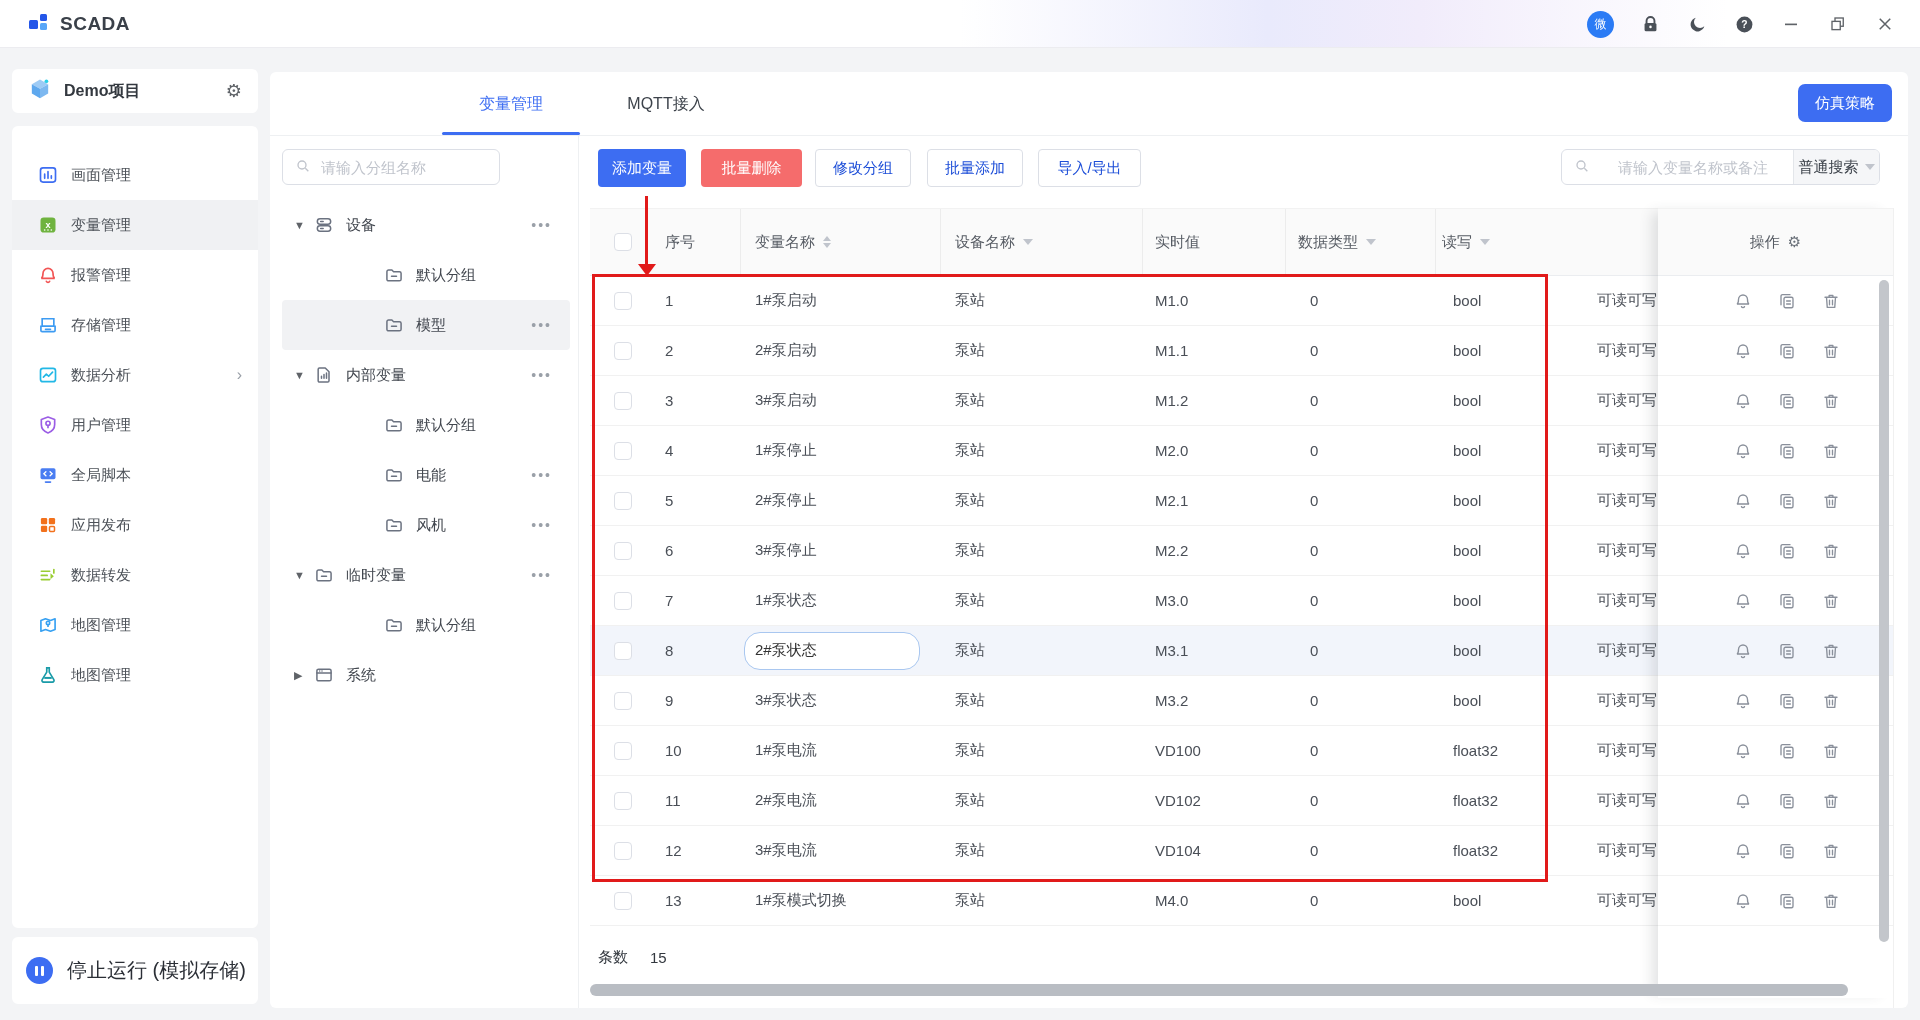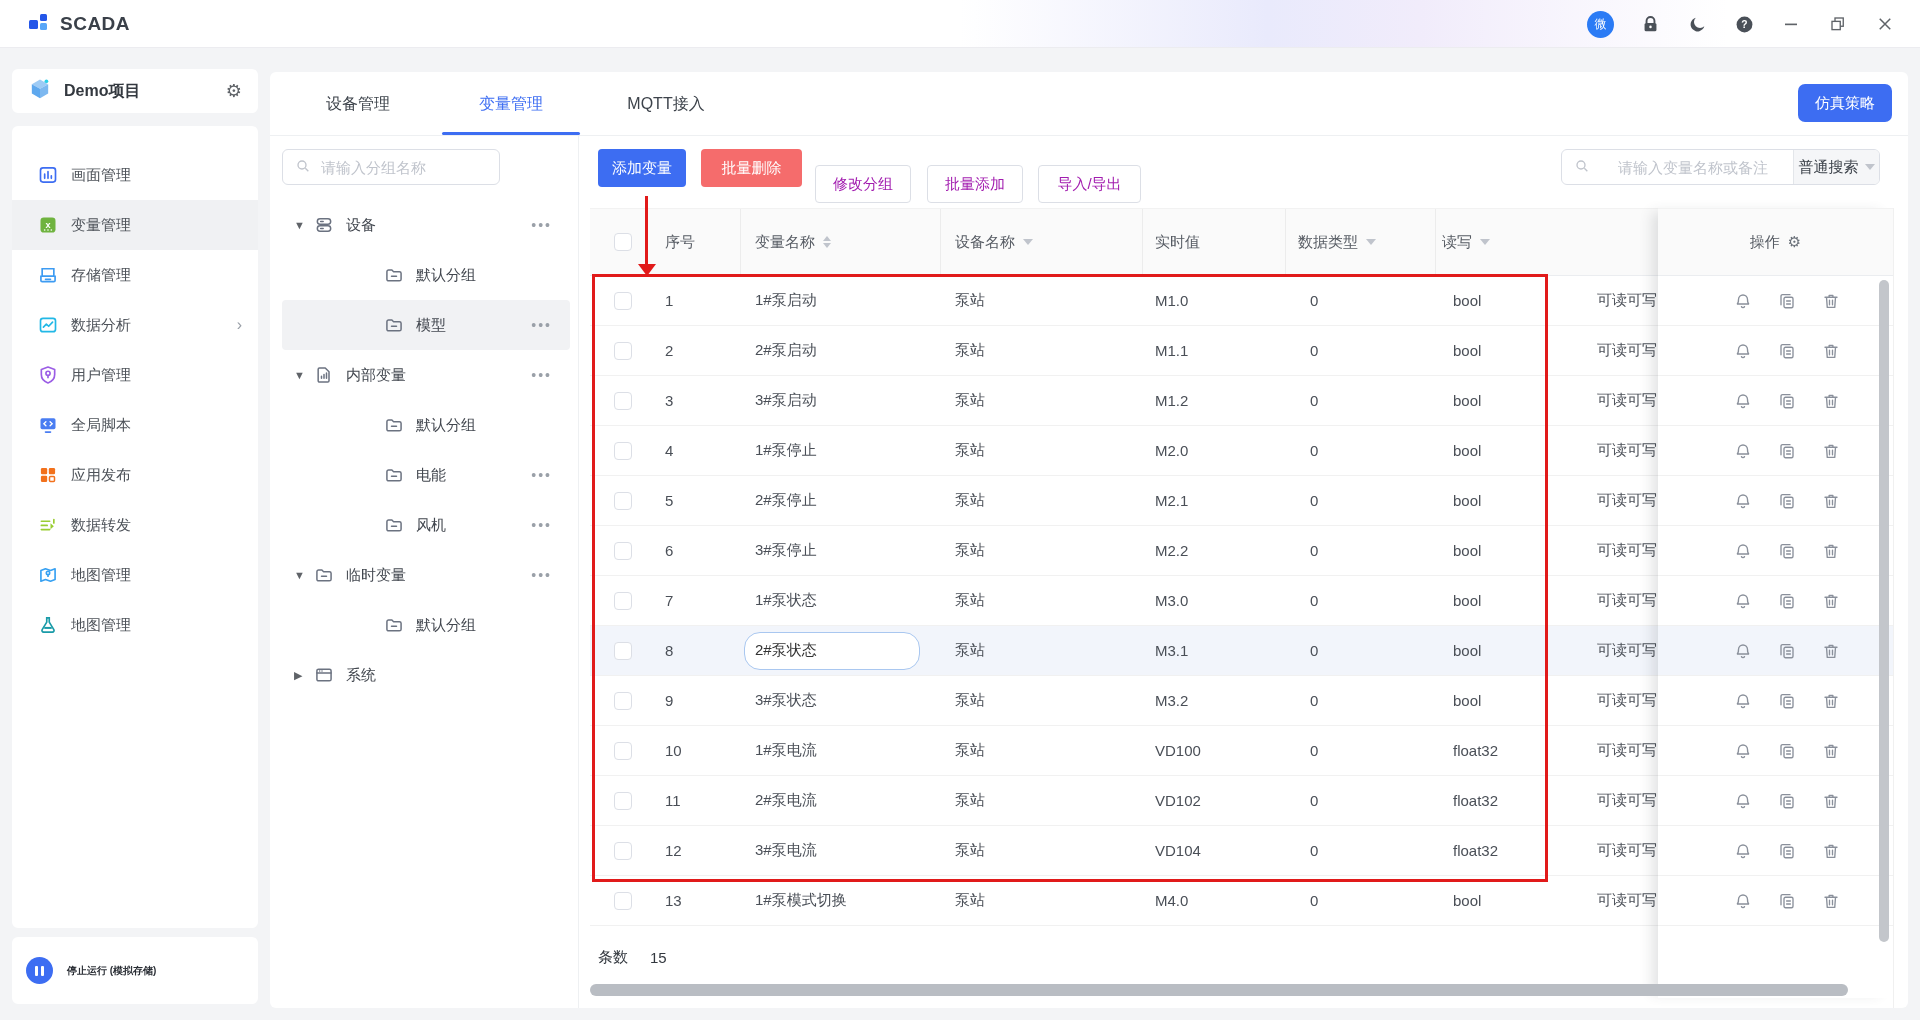--- a/index.html
+++ b/index.html
@@ -30,21 +30,21 @@
 
   #menu-card { left:12px; top:126px; width:246px; height:802px; padding-top:24px; }
   .side-item { height:50px; display:flex; align-items:center; padding-left:26px; gap:13px; color:#4d5259; cursor:pointer; }
   .side-item.active { background:#f0f1f3; }
   .side-item .s-ico { width:20px; height:20px; display:flex; align-items:center; justify-content:center; }
   .side-item .chev { margin-left:auto; margin-right:16px; color:#9aa0a8; font-size:16px; }
 
   #status-card { left:12px; top:937px; width:246px; height:67px; display:flex; align-items:center; padding-left:14px; gap:14px; cursor:pointer; }
   #pause-circle { width:27px; height:27px; border-radius:50%; background:#3d6df2; display:flex; align-items:center; justify-content:center; gap:3px; }
   #pause-circle i { display:block; width:3px; height:10px; background:#fff; border-radius:1px; }
-  #status-text { font-weight:bold; color:#2b2f36; font-size:10px; }
+  #status-text { font-weight:normal; color:#2b2f36; font-size:20px; }
 
   
   #main-panel { left:270px; top:72px; width:1638px; height:936px; overflow:hidden; }
   .tab { position:absolute; top:0; height:63px; line-height:63px; text-align:center; font-size:16px; color:#3d434b; cursor:pointer; }
   .tab.active { color:#3d6df2; }
   #tab-underline { position:absolute; top:60px; height:3px; background:#3d6df2; border-radius:2px; }
   #tabs-border { position:absolute; left:0; top:63px; width:1638px; height:1px; background:#eef0f2; }
   #simulate-btn { position:absolute; left:1528px; top:12px; width:94px; height:38px; background:#3d6df2; color:#fff;
     border:none; border-radius:7px; font-size:15px; cursor:pointer; font-family:inherit; }
   #tree-divider { position:absolute; left:308px; top:63px; width:1px; height:873px; background:#eef0f2; }
@@ -59,21 +59,21 @@
   .tree-row.selected { background:#f1f2f4; }
   .tree-row .caret { width:16px; font-size:11px; color:#5f6368; }
   .tree-row .t-ico { width:22px; height:22px; display:flex; align-items:center; margin:0 10px 0 4px; }
   .tree-row.lvl1 { padding-left:98px; }
   .tree-row .dots { margin-left:auto; margin-right:18px; color:#9aa0a8; font-size:14px; letter-spacing:2px; }
 
   
   .btn { position:absolute; top:77px; height:38px; border-radius:4px; font-size:15px; cursor:pointer; border:1px solid transparent; font-family:inherit; }
   .btn.primary { background:#3d6df2; color:#fff; }
   .btn.danger { background:#f56c6c; color:#fff; }
-  .btn.plain { background:#fff; color:#a21caf; border:1px solid #dcdfe6;margin-top:16px; }
+  .btn.plain { background:#fff; color:#1d4ed8; border:1px solid #dcdfe6; }
   #search-group { position:absolute; left:1291px; top:77px; width:319px; height:36px; border:1px solid #dcdfe6; border-radius:6px;
     display:flex; align-items:center; background:#fff; overflow:hidden; }
   #var-search { flex:1; display:flex; align-items:center; gap:8px; padding-left:12px; }
   #var-search input { border:none; outline:none; width:190px; font-size:15px; font-family:inherit; color:#333; background:transparent;text-align:center; }
   #var-search input::placeholder { color:#c0c4cc; }
   #search-mode { width:86px; height:36px; background:#f5f6f8; border-left:1px solid #e3e6ea; display:flex; align-items:center;
     justify-content:center; gap:6px; color:#3d434b; cursor:pointer; }
 
   
   .tri-down { width:0; height:0; border-left:5px solid transparent; border-right:5px solid transparent; border-top:6px solid #c0c4cc; display:inline-block; }
@@ -208,20 +208,29 @@
           <text x="12" y="15" text-anchor="middle" font-size="11" font-weight="bold" fill="#fff" font-family="Liberation Sans, sans-serif">x</text>
           <circle cx="8" cy="18" r="1" fill="#fff"></circle>
           <circle cx="12" cy="18" r="1" fill="#fff"></circle>
           <circle cx="16" cy="18" r="1" fill="#fff"></circle>
         </svg>
       </span>
       <span>变量管理</span>
     </div>
     <div class="side-item">
       <span class="s-ico">
+        <svg width="20" height="20" viewBox="0 0 24 24" fill="none" stroke="#f25555" stroke-width="2" stroke-linecap="round">
+          <path d="M18 10a6 6 0 1 0-12 0c0 5-2 6-2 6h16s-2-1-2-6"></path>
+          <path d="M10 19.5a2.2 2.2 0 0 0 4 0"></path>
+        </svg>
+      </span>
+      <span>报警管理</span>
+    </div>
+    <div class="side-item">
+      <span class="s-ico">
         <svg width="20" height="20" viewBox="0 0 24 24" fill="none" stroke="#3d9bf2" stroke-width="2" stroke-linecap="round">
           <path d="M5 4.5h14v9H5z"></path>
           <path d="M3.5 13.5h17v5a1.5 1.5 0 0 1-1.5 1.5H5a1.5 1.5 0 0 1-1.5-1.5z"></path>
           <path d="M9 17.2h6"></path>
         </svg>
       </span>
       <span>存储管理</span>
     </div>
     <div class="side-item">
       <span class="s-ico">
@@ -298,21 +307,20 @@
 <div class="abs card" id="status-card">
   <span id="pause-circle">
       <i></i>
       <i></i>
     </span>
   <span id="status-text">停止运行 (模拟存储)</span>
 </div>
 
 <div class="abs card" id="main-panel">
 
-  <div class="tab" style="left:24px;width:128px;">设备管理</div>
   <div class="tab active" style="left:172px;width:138px;">变量管理</div>
   <div class="tab" style="left:332px;width:128px;">MQTT接入</div>
   <div id="tab-underline" style="left:172px;width:138px;"></div>
   <button id="simulate-btn">仿真策略</button>
   <div id="tabs-border"></div>
   <div id="tree-divider"></div>
 
   <div id="tree-search">
     <span>
       <svg width="16" height="16" viewBox="0 0 24 24" fill="none" stroke="#c0c4cc" stroke-width="2">

